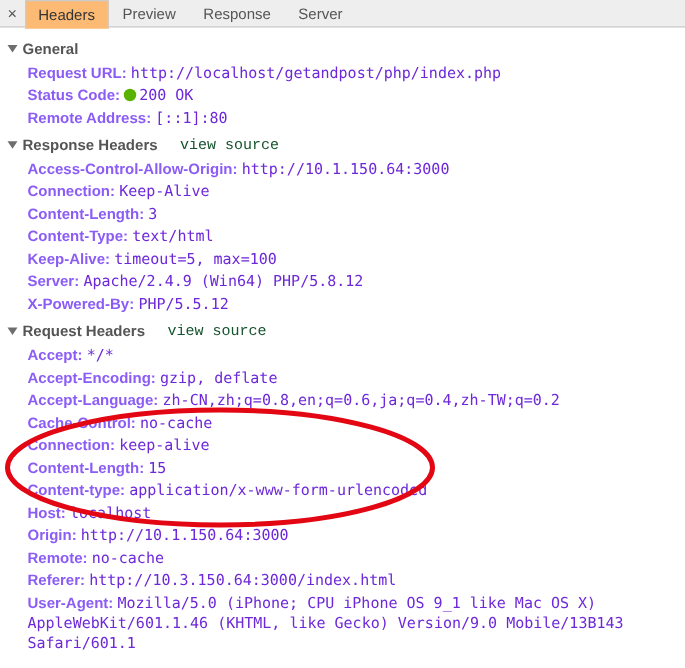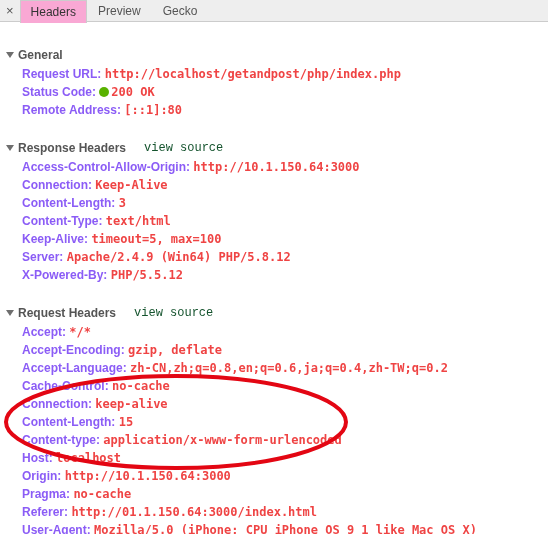--- a/index.html
+++ b/index.html
@@ -31,33 +31,33 @@
   .tab {
     padding: 0 10px;
     height: 22px;
     line-height: 22px;
     color: #555;
     cursor: pointer;
     border-left: 1px solid transparent;
     border-right: 1px solid transparent;
   }
   .tab.active {
-    background: #f9a8d4;
+    background: #fdba74;
     border-left: 1px solid #ccc;
     border-right: 1px solid #ccc;
     border-top: 1px solid #ccc;
     margin-bottom: -1px;
     color: #333;
     height: 23px;
   }
   .panel {
     padding: 4px 4px 6px 4px;
   }
   .section {
-    margin-top: 20px;
+    margin-top: 4px;
   }
   .section-header {
     display: flex;
     align-items: center;
     padding: 2px 0 3px 2px;
     cursor: pointer;
   }
   .tri {
     display: inline-block;
     width: 0; height: 0;
@@ -83,22 +83,21 @@
     padding: 1px 0;
     line-height: 16px;
     word-wrap: break-word;
   }
   .kv-key {
     font-weight: bold;
     color: #8b5cf6;
   }
   .kv-val {
     font-family: Consolas, "Lucida Console", monospace;
-    color: #ef4444;
-    font-weight: bold;
+    color: #6d28d9;
   }
   .status-dot {
     display: inline-block;
     width: 10px;
     height: 10px;
     border-radius: 50%;
     background: #59b200;
     vertical-align: -1px;
     margin-right: 2px;
   }
@@ -110,21 +109,22 @@
     pointer-events: none;
   }
 </style>
 </head>
 <body>
 
 <div class="tabbar">
   <span class="close-x">×</span>
   <div class="tab active">Headers</div>
   <div class="tab">Preview</div>
-  <div class="tab">Gecko</div>
+  <div class="tab">Response</div>
+  <div class="tab">Server</div>
 </div>
 
 <div class="panel">
 
   <div class="section">
     <div class="section-header">
       <span class="tri"></span>
       <span class="section-title">General</span>
     </div>
     <div class="kv-list">
@@ -163,19 +163,19 @@
     <div class="kv-list">
       <div class="kv-row"><span class="kv-key">Accept:</span> <span class="kv-val">*/*</span></div>
       <div class="kv-row"><span class="kv-key">Accept-Encoding:</span> <span class="kv-val">gzip, deflate</span></div>
       <div class="kv-row"><span class="kv-key">Accept-Language:</span> <span class="kv-val">zh-CN,zh;q=0.8,en;q=0.6,ja;q=0.4,zh-TW;q=0.2</span></div>
       <div class="kv-row"><span class="kv-key">Cache-Control:</span> <span class="kv-val">no-cache</span></div>
       <div class="kv-row"><span class="kv-key">Connection:</span> <span class="kv-val">keep-alive</span></div>
       <div class="kv-row"><span class="kv-key">Content-Length:</span> <span class="kv-val">15</span></div>
       <div class="kv-row"><span class="kv-key">Content-type:</span> <span class="kv-val">application/x-www-form-urlencoded</span></div>
       <div class="kv-row"><span class="kv-key">Host:</span> <span class="kv-val">localhost</span></div>
       <div class="kv-row"><span class="kv-key">Origin:</span> <span class="kv-val">http://10.1.150.64:3000</span></div>
-      <div class="kv-row"><span class="kv-key">Pragma:</span> <span class="kv-val">no-cache</span></div>
-      <div class="kv-row"><span class="kv-key">Referer:</span> <span class="kv-val">http://01.1.150.64:3000/index.html</span></div>
+      <div class="kv-row"><span class="kv-key">Remote:</span> <span class="kv-val">no-cache</span></div>
+      <div class="kv-row"><span class="kv-key">Referer:</span> <span class="kv-val">http://10.3.150.64:3000/index.html</span></div>
       <div class="kv-row"><span class="kv-key">User-Agent:</span> <span class="kv-val">Mozilla/5.0 (iPhone; CPU iPhone OS 9_1 like Mac OS X) AppleWebKit/601.1.46 (KHTML, like Gecko) Version/9.0 Mobile/13B143 Safari/601.1</span></div>
     </div>
   </div>
 
 </div>
 
 </body></html>

